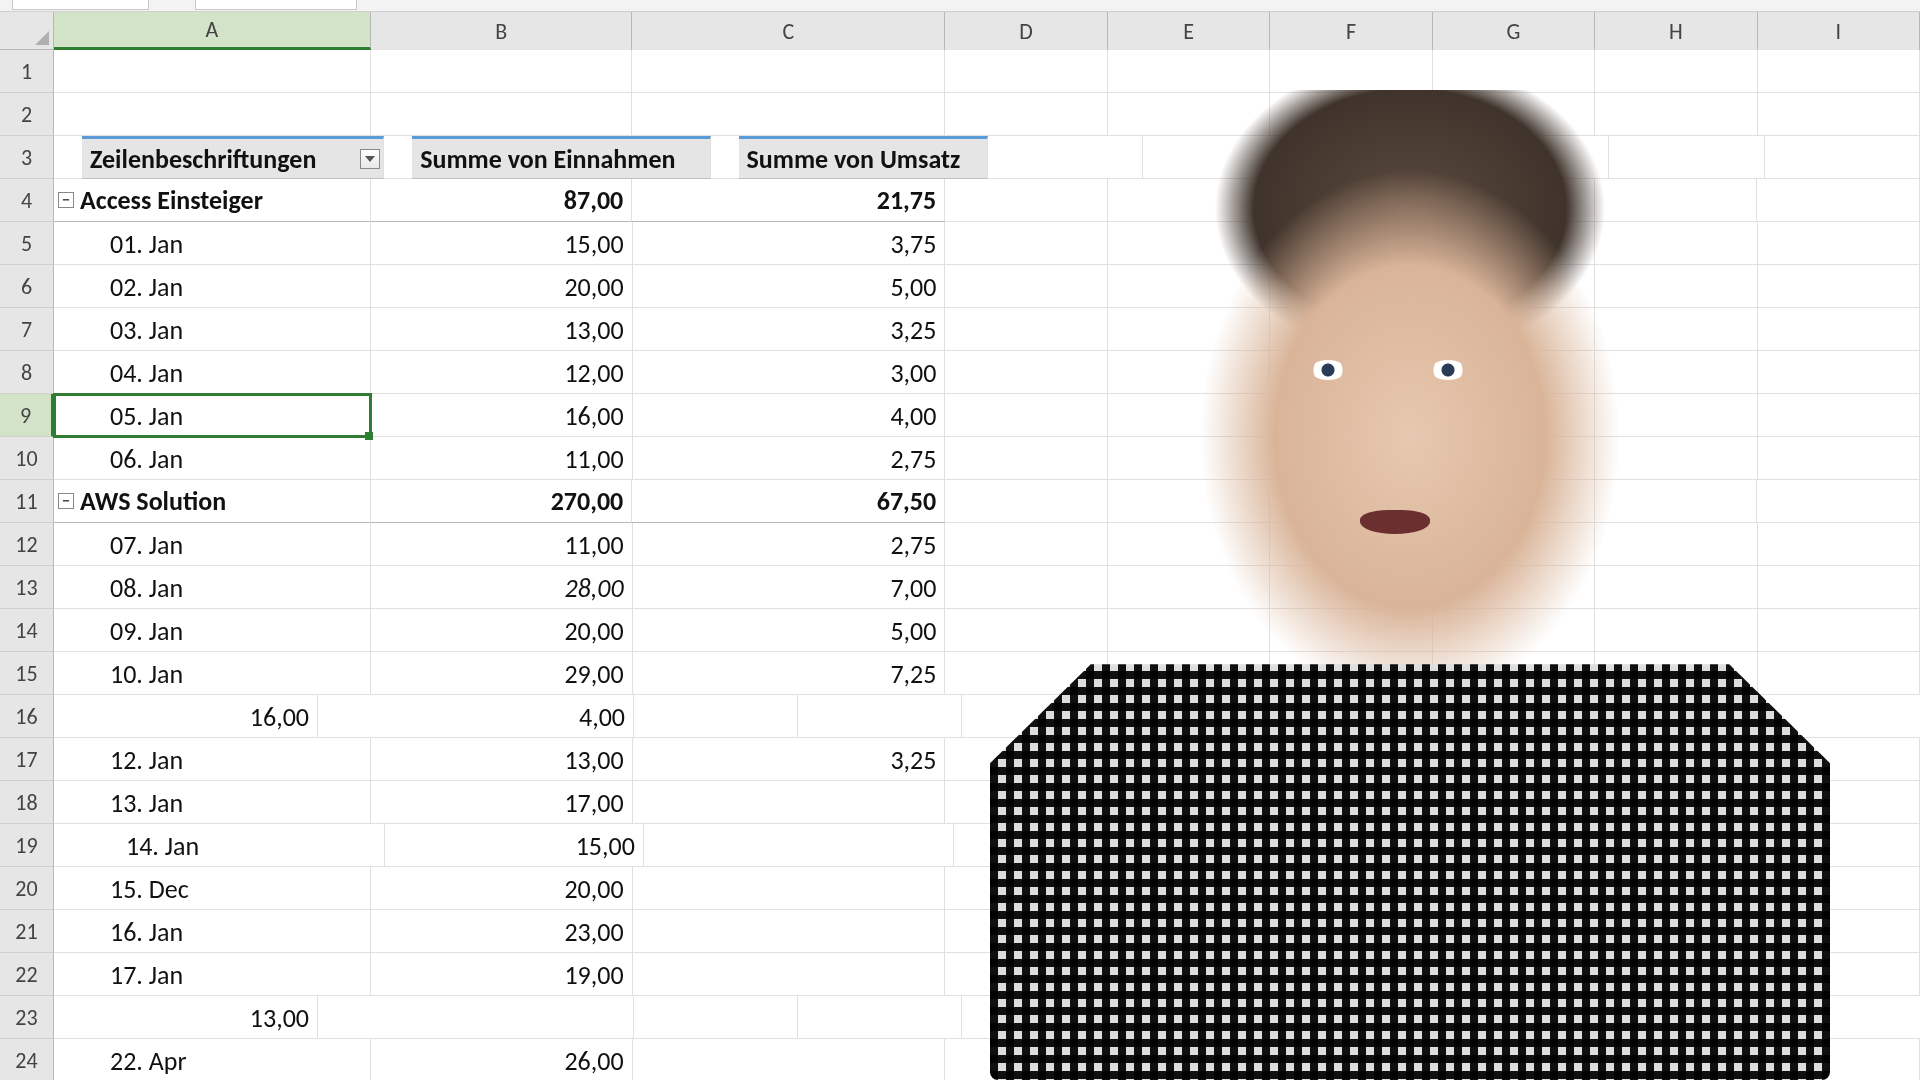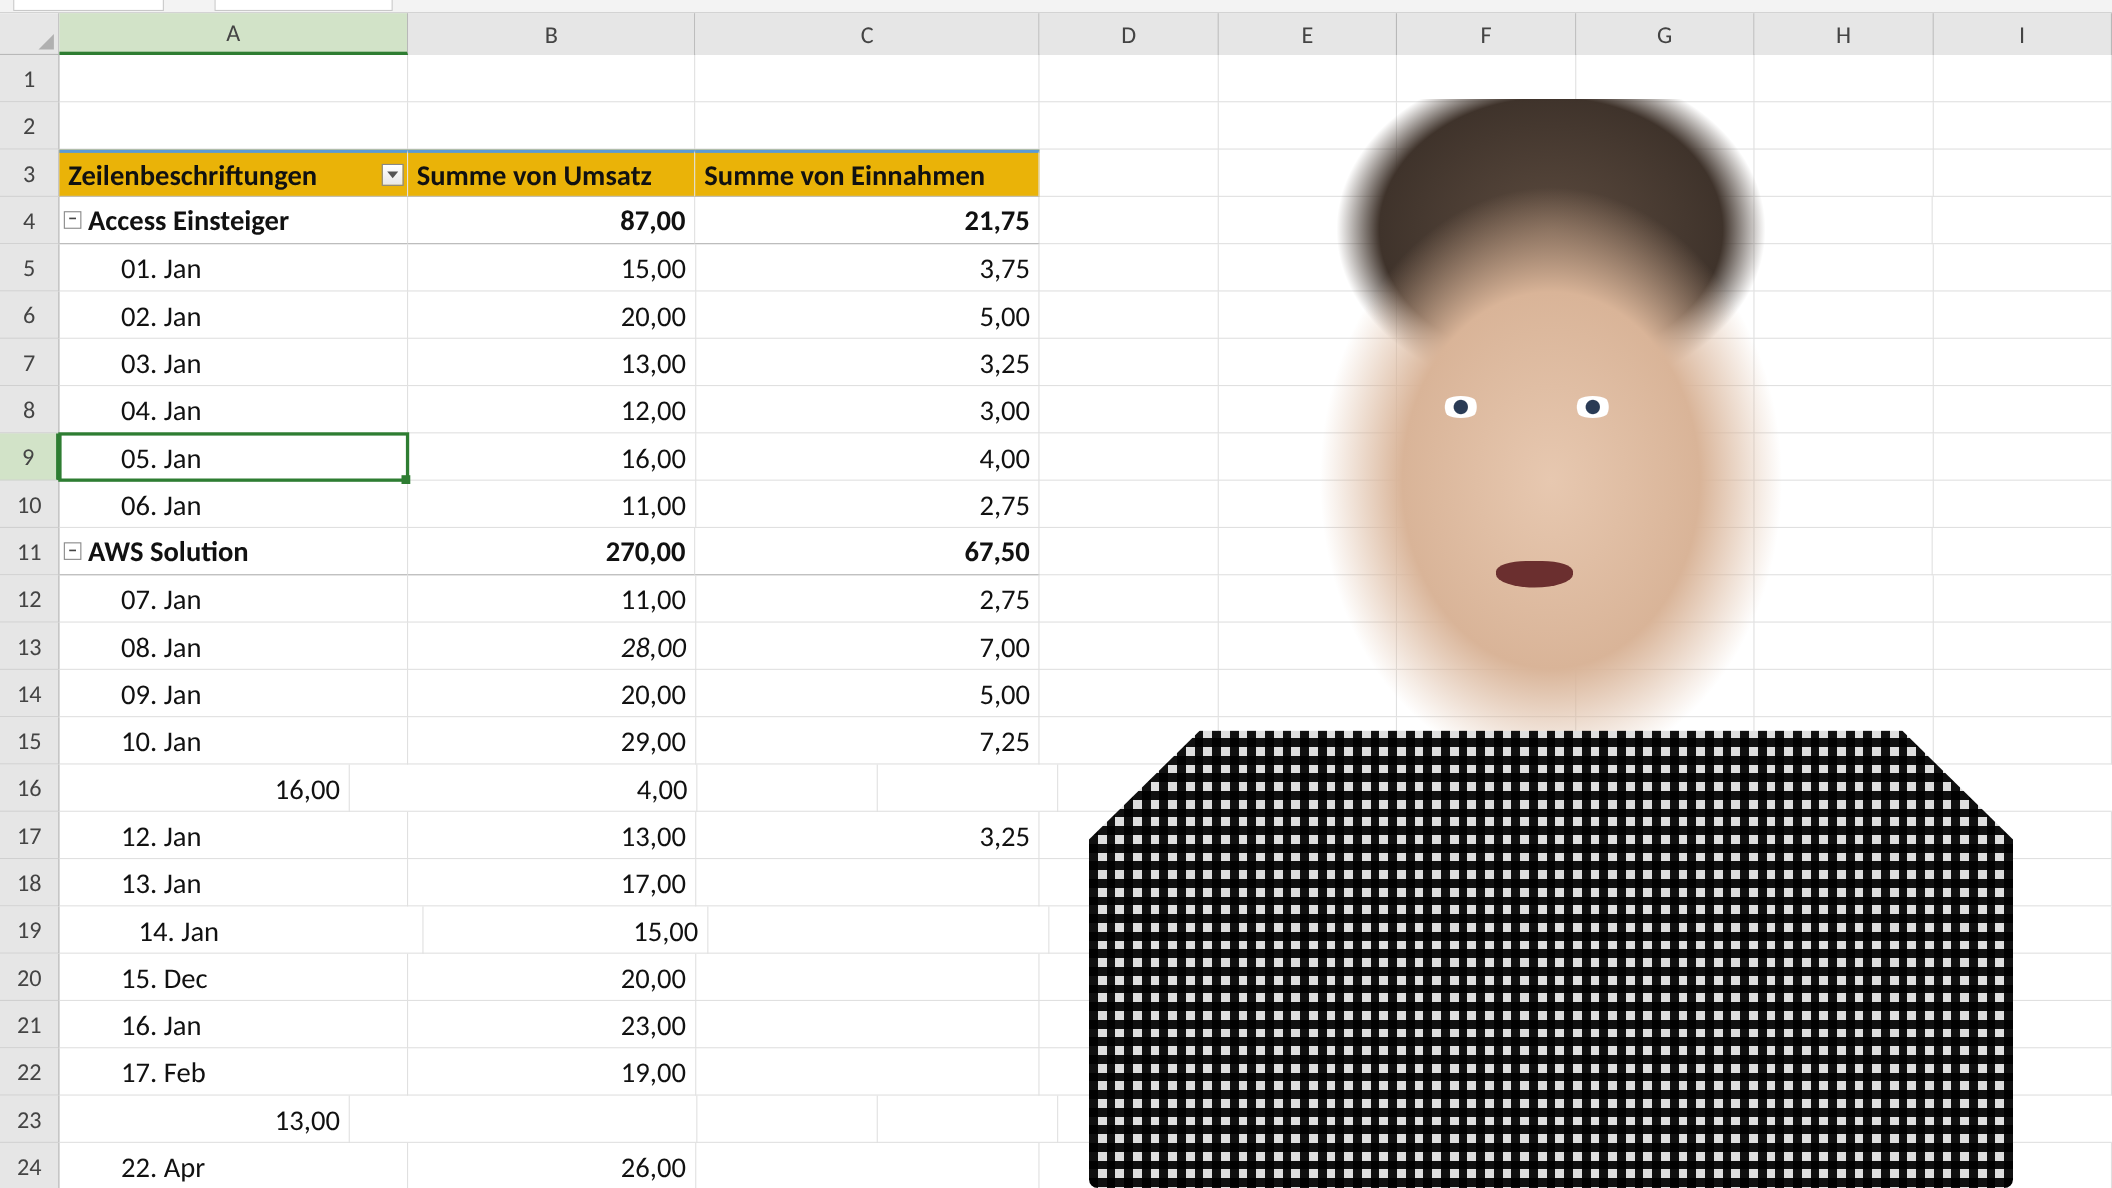--- a/index.html
+++ b/index.html
@@ -117,23 +117,24 @@
     display: flex;
     align-items: center;
     padding: 0 8px;
     color: #111;
     position: relative;
     background: transparent;
   }
   .cell.num { justify-content: flex-end; text-align: right; }
   .cell.hdr {
     font-weight: 700;
-    background: #eab308;
+    background: #e5e5e5;
     border-top: 3px solid #5b9bd5;
     border-bottom: 1px solid #c0c0c0;
+    margin-left: 28px;
   }
   .cell.group {
     font-weight: 700;
     border-bottom: 1px solid #b8b8b8;
     padding-left: 4px;
   }
   .cell.group-val {
     font-weight: 700;
     border-bottom: 1px solid #b8b8b8;
   }
@@ -295,22 +296,22 @@
         <div class="cell " style="width: 164px;"></div>
         <div class="cell " style="width: 164px;"></div>
         <div class="cell " style="width: 164px;"></div>
         <div class="cell " style="width: 164px;"></div>
       </div>
       <div class="grow">
         <div class="cell hdr" style="width: 320px;">
           <span>Zeilenbeschriftungen</span>
           <div class="filter-btn"></div>
         </div>
+        <div class="cell hdr" style="width: 316px;">Summe von Einnahmen</div>
         <div class="cell hdr" style="width: 264px;">Summe von Umsatz</div>
-        <div class="cell hdr" style="width: 316px;">Summe von Einnahmen</div>
         <div class="cell " style="width: 164px;"></div>
         <div class="cell " style="width: 164px;"></div>
         <div class="cell " style="width: 164px;"></div>
         <div class="cell " style="width: 164px;"></div>
         <div class="cell " style="width: 164px;"></div>
         <div class="cell " style="width: 164px;"></div>
       </div>
       <div class="grow">
         <div class="cell group" style="width: 320px;">
           <span class="collapse-box">−</span>
@@ -508,21 +509,21 @@
         <div class="cell num" style="width: 264px;">23,00</div>
         <div class="cell num" style="width: 316px;"></div>
         <div class="cell " style="width: 164px;"></div>
         <div class="cell " style="width: 164px;"></div>
         <div class="cell " style="width: 164px;"></div>
         <div class="cell " style="width: 164px;"></div>
         <div class="cell " style="width: 164px;"></div>
         <div class="cell " style="width: 164px;"></div>
       </div>
       <div class="grow">
-        <div class="cell indent" style="width: 320px;">17. Feb</div>
+        <div class="cell indent" style="width: 320px;">17. Jan</div>
         <div class="cell num" style="width: 264px;">19,00</div>
         <div class="cell num" style="width: 316px;"></div>
         <div class="cell " style="width: 164px;"></div>
         <div class="cell " style="width: 164px;"></div>
         <div class="cell " style="width: 164px;"></div>
         <div class="cell " style="width: 164px;"></div>
         <div class="cell " style="width: 164px;"></div>
         <div class="cell " style="width: 164px;"></div>
       </div>
       <div class="grow">

